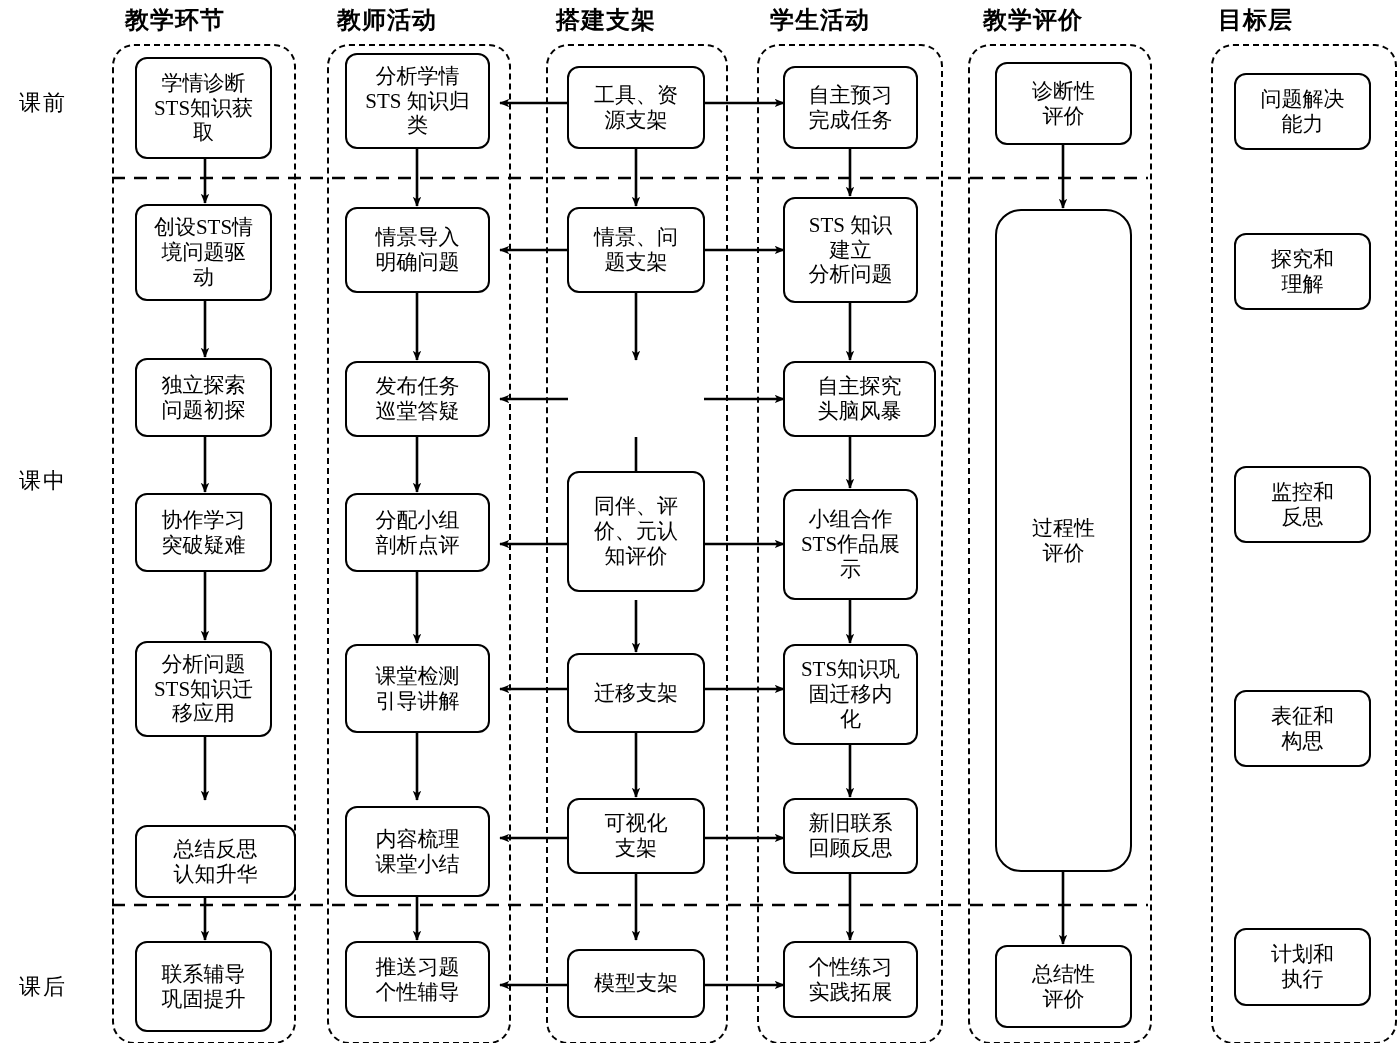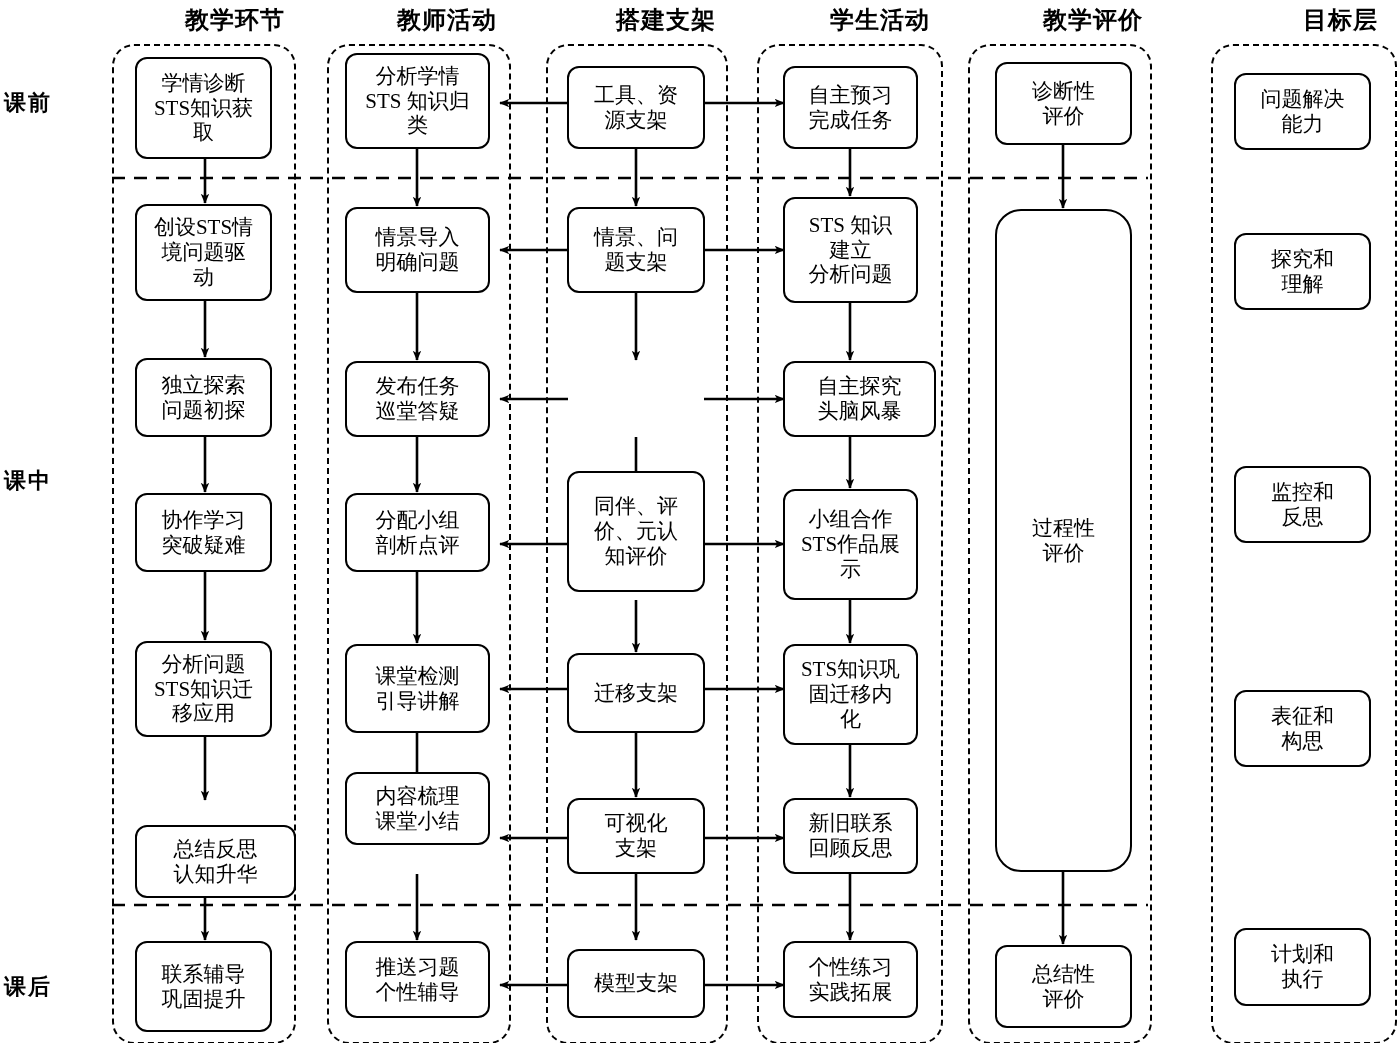--- a/index.html
+++ b/index.html
@@ -1,24 +1,24 @@
 <!DOCTYPE html>
 <html><head>
 <meta charset="utf-8">
 <style>
   html,body{margin:0;padding:0;background:#ffffff;}
   body{width:1398px;height:1043px;position:relative;overflow:hidden;
        font-family:"Liberation Serif","DejaVu Serif",serif;color:#000;}
   #canvas{position:absolute;inset:0;width:1398px;height:1043px;}
   svg#wires{position:absolute;left:0;top:0;width:1398px;height:1043px;pointer-events:none;}
 
-  .col-header{position:absolute;font-size:24px;font-weight:700;text-align:right;
+  .col-header{position:absolute;font-size:24px;font-weight:700;text-align:left;
               letter-spacing:1px;white-space:nowrap;}
-  .stage-label{position:absolute;font-size:22px;font-weight:700;letter-spacing:2px;
-               white-space:nowrap;}
+  .stage-label{position:absolute;font-size:22px;font-weight:400;letter-spacing:2px;
+               white-space:nowrap;margin-left:15px;}
 
   .lane{position:absolute;border:2.5px dashed #000;border-radius:22px;background:transparent;}
 
   .node{position:absolute;border:2.2px solid #000;border-radius:12px;background:#fff;
         display:flex;align-items:center;justify-content:center;text-align:center;
         font-size:21px;line-height:1.18;padding:2px 4px;box-sizing:border-box;}
   .node span{display:block;white-space:pre-line;}
   .node.tall{border-radius:26px;}
 </style>
 </head>
@@ -152,21 +152,21 @@
 巡堂答疑</span>
     </div>
   <div class="node" style="left:345px;top:493px;width:145px;height:79px">
       <span>分配小组
 剖析点评</span>
     </div>
   <div class="node" style="left:345px;top:644px;width:145px;height:89px">
       <span>课堂检测
 引导讲解</span>
     </div>
-  <div class="node" style="left:345px;top:772px;width:145px;height:73px">
+  <div class="node" style="left:345px;top:806px;width:145px;height:91px">
       <span>内容梳理
 课堂小结</span>
     </div>
   <div class="node" style="left:345px;top:941px;width:145px;height:77px">
       <span>推送习题
 个性辅导</span>
     </div>
 
   <div class="node" style="left:567px;top:66px;width:138px;height:83px">
       <span>工具、资

